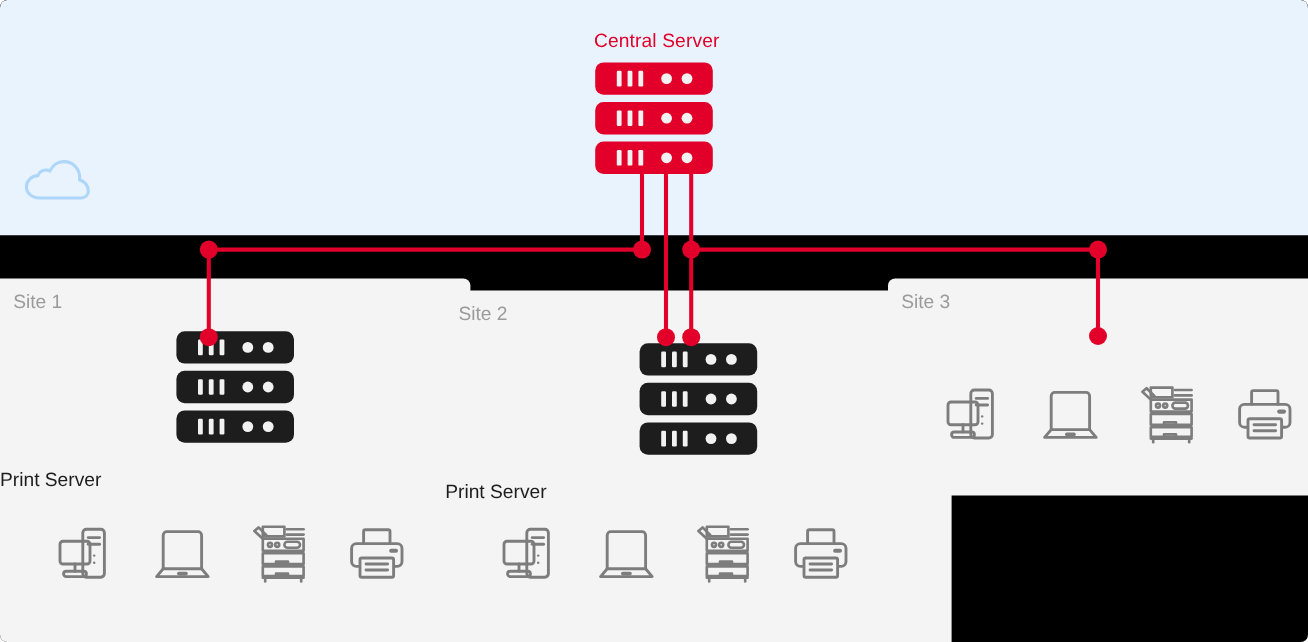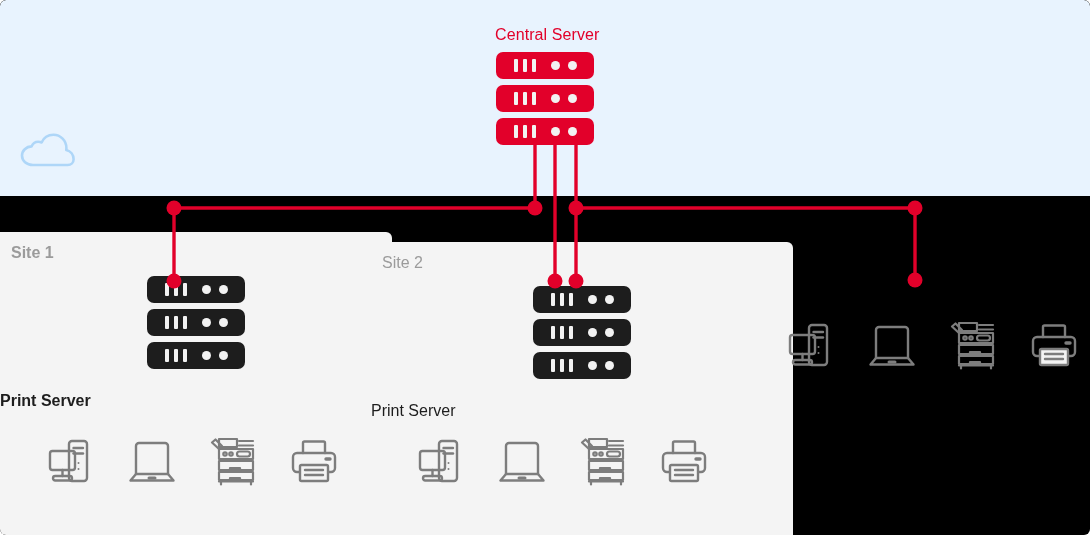--- a/index.html
+++ b/index.html
@@ -82,21 +82,21 @@
     border-radius: 50%;
     background: #f2f2f2;
   }
 
   
   .site-panel {
     position: absolute;
     background: #f4f4f4;
     border-radius: 6px;
   }
-  #site-1-panel { left: 0px;   top: 232px; width: 392px; height: 303px; border-radius: 0 6px 6px 0; font-weight: bold; }
+  #site-1-panel { left: 0px;   top: 232px; width: 392px; height: 303px; border-radius: 0 6px 6px 0; }
   #site-2-panel { left: 371px; top: 232px; width: 422px; height: 303px; margin-top: 10px; }
   #site-3-panel { left: 740px; top: 232px; width: 350px; height: 181px; border-radius: 6px 0 0 6px; }
 
   .site-label {
     position: absolute;
     left: 11px; top: 12px;
     color: #9b9b9b;
     font-size: 16px;
   }
   .site-server {
@@ -374,20 +374,23 @@
           <rect x="5" y="19" width="42" height="19" rx="4"></rect>
           <rect x="12" y="31" width="28" height="16" rx="1.5" fill="#f4f4f4"></rect>
           <line x1="17" y1="36" x2="35" y2="36"></line>
           <line x1="17" y1="41" x2="35" y2="41"></line>
           <line x1="38" y1="25" x2="42" y2="25" stroke-width="3.4"></line>
         </g>
       </svg>
     </span>
   </div>
 
+  <div class="site-panel" id="site-3-panel">
+    <div class="site-label">Site 3</div>
+  </div>
 
   <div class="device-row" id="site-3-devices">
     <span class="device-icon">
       <svg viewBox="0 0 52 56" width="52" height="56">
         <g fill="none" stroke="#7d7d7d" stroke-width="2.4" stroke-linejoin="round" stroke-linecap="round">
           <rect x="24" y="7" width="18" height="40" rx="3"></rect>
           <line x1="28.5" y1="14" x2="38" y2="14"></line>
           <line x1="28.5" y1="19.5" x2="38" y2="19.5"></line>
           <circle cx="33.5" cy="29" r="1" fill="#7d7d7d" stroke="none"></circle>
           <circle cx="33.5" cy="35" r="1" fill="#7d7d7d" stroke="none"></circle>

